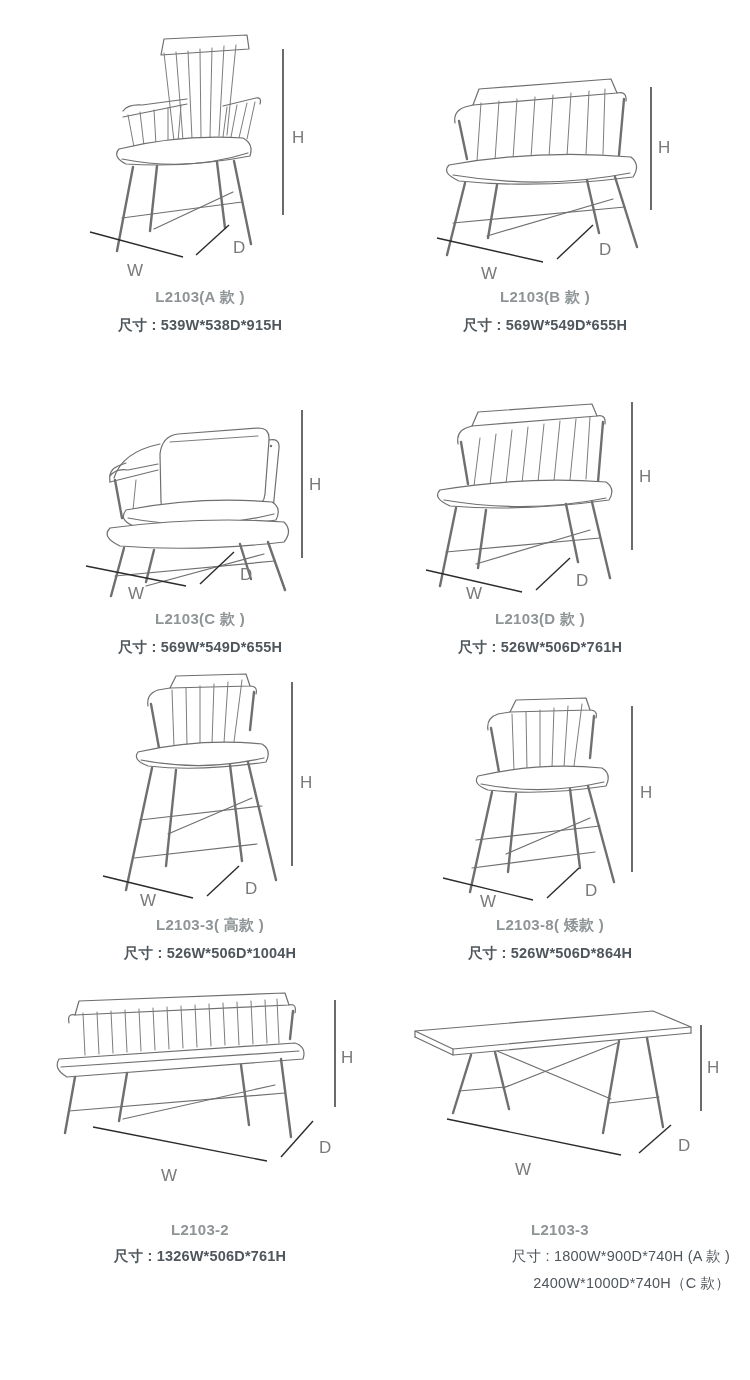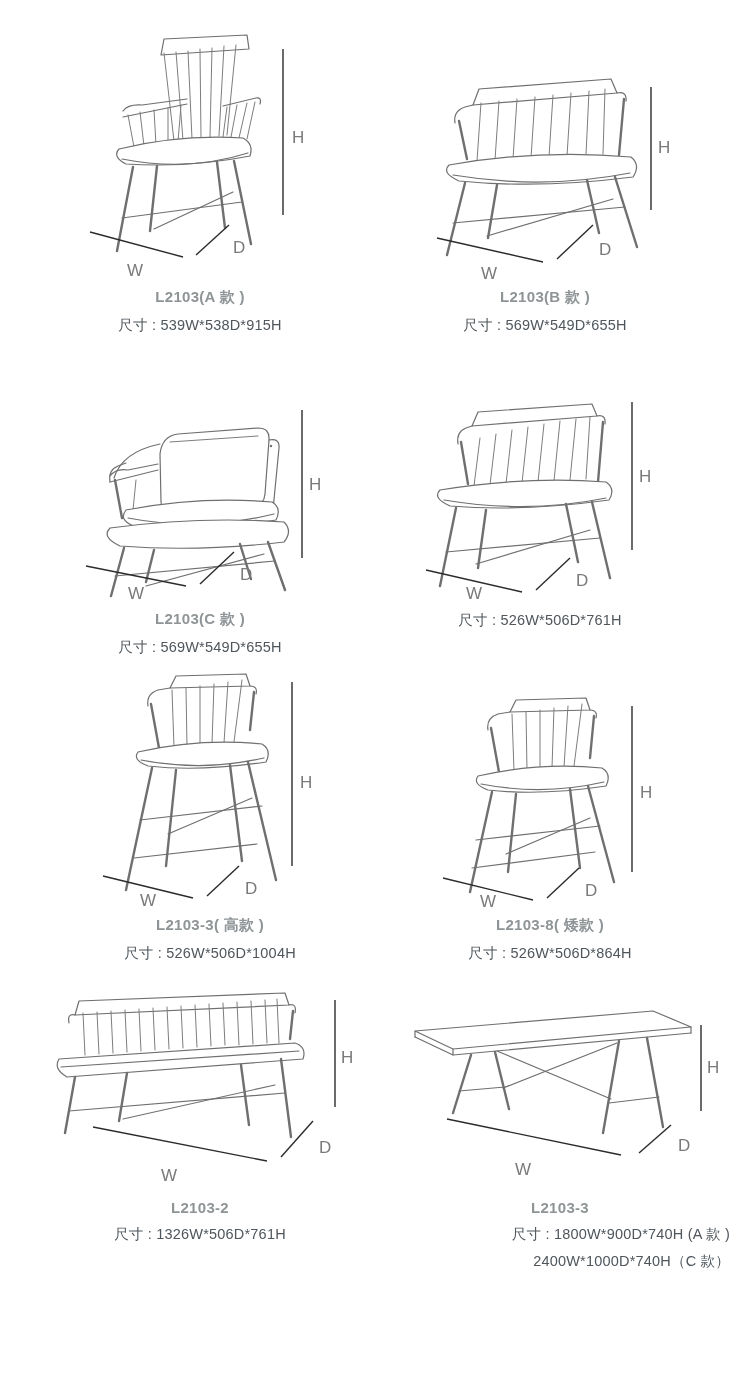--- a/index.html
+++ b/index.html
@@ -1,22 +1,22 @@
 <!DOCTYPE html>
 <html><head>
 <meta charset="utf-8">
 <style>
   html,body{margin:0;padding:0;background:#ffffff;}
   body{font-family:"Liberation Sans","DejaVu Sans",sans-serif;}
   .sheet{position:relative;width:750px;height:1380px;background:#ffffff;overflow:hidden;}
   .cell{position:absolute;text-align:center;}
   .cell svg{display:block;margin:0 auto;}
   .code{margin:8px 0 0 0;font-size:15px;color:#8f9496;letter-spacing:.3px;font-weight:bold;}
-  .code.gap{margin-top:2px;}
-  .size{margin:9px 0 0 0;font-size:14.5px;color:#4f565c;letter-spacing:.2px;}
+  .code.gap{margin-top:24px;}
+  .size{margin:9px 0 0 0;font-size:14.5px;color:#4f565c;letter-spacing:.2px;font-weight:bold;}
   .size-block{margin:9px 0 0 78px;text-align:right;}
   .size-block p{margin:0 0 8px 0;font-size:14.5px;color:#4f565c;letter-spacing:.2px;}
   .size-block p.indent{padding-left:33px;}
   
   .sk{stroke:#6f6f6f;stroke-width:1.2;fill:none;stroke-linecap:round;stroke-linejoin:round;}
   .sk-fill{stroke:#6f6f6f;stroke-width:1.2;fill:#ffffff;stroke-linejoin:round;}
   .sk-leg{stroke:#6f6f6f;stroke-width:2.4;fill:none;stroke-linecap:round;}
   .sk-thin{stroke:#7d7d7d;stroke-width:1;fill:none;stroke-linecap:round;}
   .dim-line{stroke:#2b2b2b;stroke-width:1.4;}
   .dim-label{fill:#7a7a7a;font-size:17px;font-family:"Liberation Sans","DejaVu Sans",sans-serif;}
@@ -173,20 +173,21 @@
       </g>
       <g>
         <line class="dim-line" x1="222" y1="12" x2="222" y2="160"></line>
         <text class="dim-label" x="229" y="92">H</text>
         <line class="dim-line" x1="16" y1="180" x2="112" y2="202"></line>
         <text class="dim-label" x="56" y="209">W</text>
         <line class="dim-line" x1="126" y1="200" x2="160" y2="168"></line>
         <text class="dim-label" x="166" y="196">D</text>
       </g>
     </svg>
+    <p class="code">L2103(D 款 )</p>
     <p class="size">尺寸 : 526W*506D*761H</p>
   </section>
 
   <section class="cell" style="left:70px;top:668px;width:280px;">
     <svg width="250" height="240" viewBox="0 0 250 240">
       <g>
         <path class="sk" d="M63,38 Q61,26 73,22 L85,20"></path>
         <path class="sk-leg" d="M66,36 L74,80"></path>
         <path class="sk-fill" d="M85,20 L91,8 L161,6 L165,18 Z"></path>
         <path class="sk" d="M165,18 Q173,18 171,26"></path>

